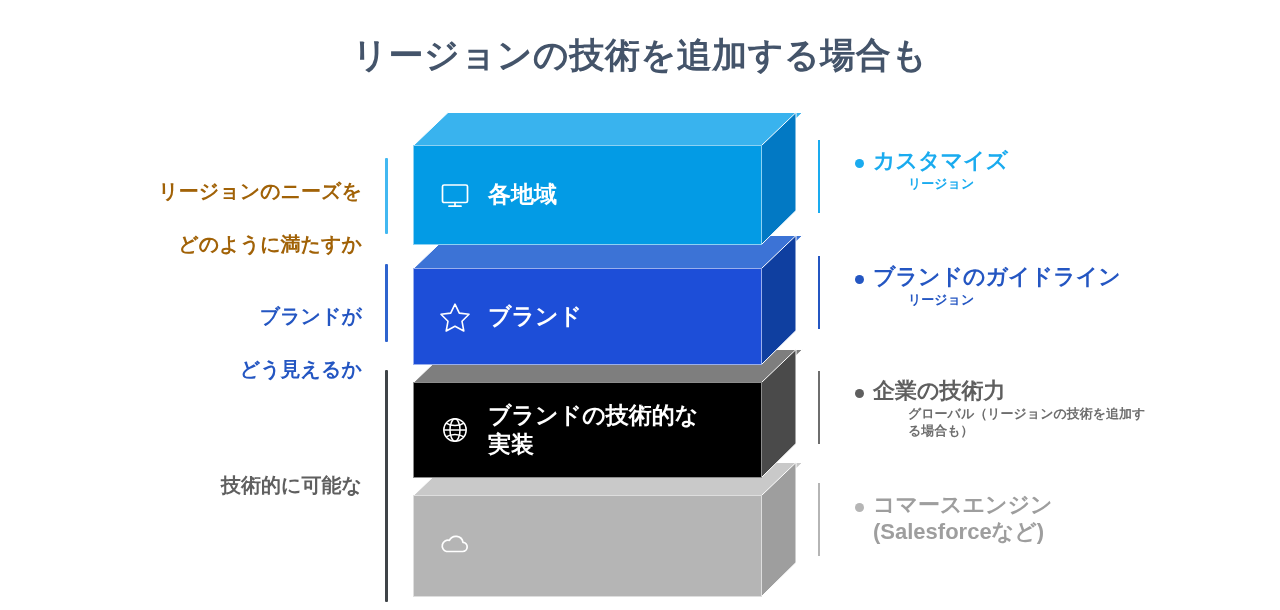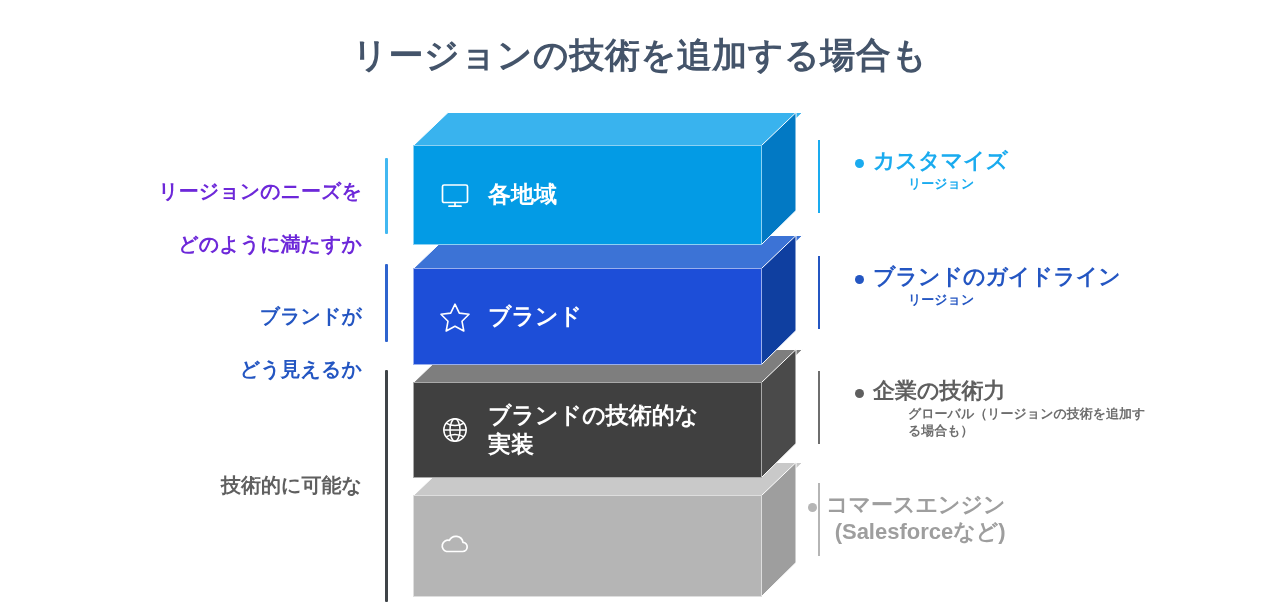--- a/index.html
+++ b/index.html
@@ -135,21 +135,21 @@
 <body>
 
 <div id="stage">
 
   <div class="title">リージョンの技術を追加する場合も</div>
 
   <div class="left-rule" style="left:385px; top:158px; height:76px; background:#42B8F1;"></div>
   <div class="left-rule" style="left:385px; top:264px; height:78px; background:#2F64CE;"></div>
   <div class="left-rule" style="left:385px; top:370px; height:232px; background:#3F4448;"></div>
 
-  <div class="left-label" style="left:80px; top:152px; width:282px; color:#6d28d9;">
+  <div class="left-label" style="left:80px; top:152px; width:282px; color:#a16207;">
     <span class="ln">リージョンのニーズを</span>
     <span class="ln">どのように満たすか</span>
   </div>
 
   <div class="left-label" style="left:80px; top:277px; width:282px; color:#2456C2;">
     <span class="ln">ブランドが</span>
     <span class="ln">どう見えるか</span>
   </div>
 
   <div class="left-label" style="left:80px; top:446px; width:282px; color:#5F5F5F;">
@@ -174,21 +174,21 @@
     </div>
   </div>
 
   <div class="block" style="left:413px; top:349px; width:390px; height:130px;">
     <svg class="top" width="390" height="34" viewBox="0 0 390 34">
       <polygon points="0.5,33.5 35,0.5 389.5,0.5 355,33.5" fill="#7E7E7E" stroke="#ffffff" stroke-width="1"></polygon>
     </svg>
     <svg class="side" width="42" height="130" viewBox="0 0 42 130" style="left:348px;">
       <polygon points="0.5,33.5 35,0.5 35,94.5 0.5,128.5" fill="#4A4A4A" stroke="#ffffff" stroke-width="1"></polygon>
     </svg>
-    <div class="front" style="top:33px; width:349px; height:96px; background:#404040;">
+    <div class="front" style="top:33px; width:349px; height:96px; background:#000000;">
       <div class="block-inner">
         <span class="block-icon">
           <svg width="34" height="34" viewBox="0 0 34 34" fill="none" stroke="#ffffff" stroke-width="1.5">
             <circle cx="17" cy="17" r="11.2"></circle>
             <ellipse cx="17" cy="17" rx="5" ry="11.2"></ellipse>
             <line x1="5.8" y1="17" x2="28.2" y2="17"></line>
             <path d="M8.2 10.2c2.2 1.5 5.4 2.4 8.8 2.4s6.6-.9 8.8-2.4"></path>
             <path d="M8.2 23.8c2.2-1.5 5.4-2.4 8.8-2.4s6.6.9 8.8 2.4"></path>
           </svg>
         </span>
@@ -260,21 +260,21 @@
   </div>
 
   <div class="ann" style="left:855px; top:378px;">
     <span class="dot" style="background:#5F5F5F;"></span>
     <span class="txtwrap">
       <span class="headline" style="color:#5F5F5F;">企業の技術力</span>
       <span class="sub" style="display:block; color:#6E6E6E;">グローバル（リージョンの技術を追加する場合も）</span>
     </span>
   </div>
 
-  <div class="ann" style="left:808px; top:492px;text-align:right;">
+  <div class="ann" style="left:855px; top:492px;">
     <span class="dot" style="background:#B5B5B5;"></span>
     <span class="txtwrap">
       <span class="headline" style="color:#9E9E9E;">コマースエンジン
 (Salesforceなど)</span>
     </span>
   </div>
 
 </div>
 
 </body></html>

